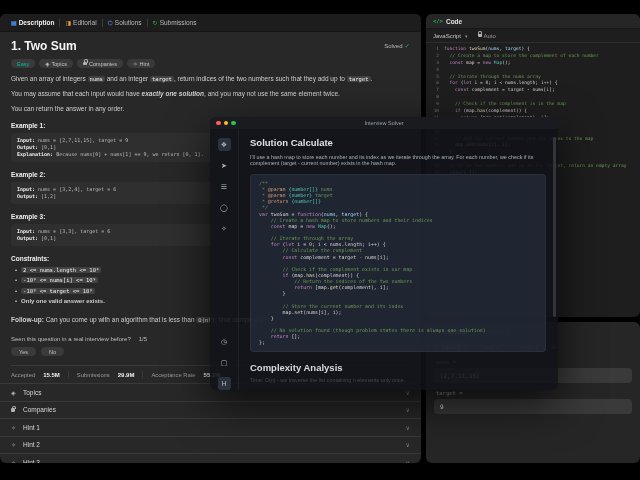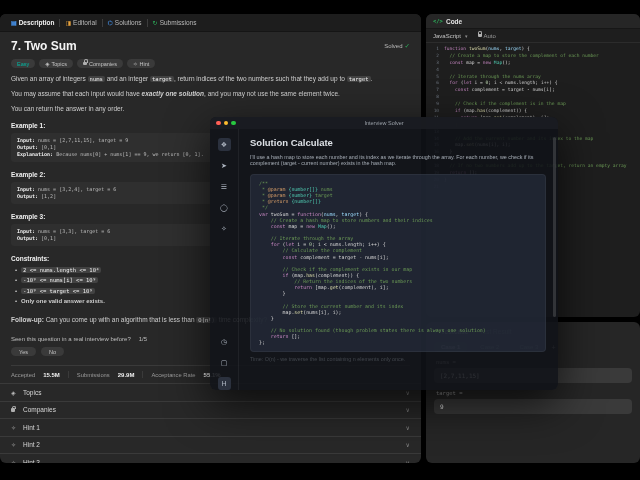--- a/index.html
+++ b/index.html
@@ -117,21 +117,21 @@
         <span>Solutions</span>
       </span>
       <span class="tabsep"></span>
       <span class="tab">
         <span class="tico" style="color: rgb(45, 181, 93);">↻</span>
         <span>Submissions</span>
       </span>
     </div>
   <div class="lp-content">
     <div class="title-row">
-      <div class="prob-title">7. Two Sum</div>
+      <div class="prob-title">1. Two Sum</div>
       <div class="solved">
         <span>Solved</span>
         <span class="chk">✓</span>
       </div>
     </div>
     <div class="badges">
         <span class="pill easy">
           <span>Easy</span>
         </span>
         <span class="pill">
@@ -389,16 +389,17 @@
       <div class="rail-ic">✧</div>
       <div class="rail-gap"></div>
       <div class="rail-ic">◷</div>
       <div class="rail-ic">▢</div>
       <div class="rail-ic tile">H</div>
     </div>
   <div class="ov-body">
     <div class="ov-h">Solution Calculate</div>
     <div class="ov-p">I'll use a hash map to store each number and its index as we iterate through the array. For each number, we check if its complement (target - current number) exists in the hash map.</div>
     <div class="ov-code" id="ov-code"><div class="cl"><span style="white-space: pre;"><span class="tk-c">/**</span></span></div><div class="cl"><span style="white-space: pre;"><span class="tk-c"> * </span><span class="tk-d">@param</span><span class="tk-c"> </span><span class="tk-t">{number[]}</span><span class="tk-c"> nums</span></span></div><div class="cl"><span style="white-space: pre;"><span class="tk-c"> * </span><span class="tk-d">@param</span><span class="tk-c"> </span><span class="tk-t">{number}</span><span class="tk-c"> target</span></span></div><div class="cl"><span style="white-space: pre;"><span class="tk-c"> * </span><span class="tk-d">@return</span><span class="tk-c"> </span><span class="tk-t">{number[]}</span></span></div><div class="cl"><span style="white-space: pre;"><span class="tk-c"> */</span></span></div><div class="cl"><span style="white-space: pre;"><span class="tk-k">var</span><span class="tk-p"> twoSum = </span><span class="tk-k">function</span><span class="tk-p">(</span><span class="tk-v">nums</span><span class="tk-p">, </span><span class="tk-v">target</span><span class="tk-p">) {</span></span></div><div class="cl"><span style="white-space: pre;"><span class="tk-c">    // Create a hash map to store numbers and their indices</span></span></div><div class="cl"><span style="white-space: pre;"><span class="tk-p">    </span><span class="tk-k">const</span><span class="tk-p"> map = </span><span class="tk-k">new</span><span class="tk-p"> </span><span class="tk-t">Map</span><span class="tk-p">();</span></span></div><div class="cl"><span style="white-space: pre;"></span></div><div class="cl"><span style="white-space: pre;"><span class="tk-c">    // Iterate through the array</span></span></div><div class="cl"><span style="white-space: pre;"><span class="tk-p">    </span><span class="tk-k">for</span><span class="tk-p"> (</span><span class="tk-k">let</span><span class="tk-p"> i = </span><span class="tk-n">0</span><span class="tk-p">; i &lt; nums.length; i++) {</span></span></div><div class="cl"><span style="white-space: pre;"><span class="tk-c">        // Calculate the complement</span></span></div><div class="cl"><span style="white-space: pre;"><span class="tk-p">        </span><span class="tk-k">const</span><span class="tk-p"> complement = target - nums[i];</span></span></div><div class="cl"><span style="white-space: pre;"></span></div><div class="cl"><span style="white-space: pre;"><span class="tk-c">        // Check if the complement exists in our map</span></span></div><div class="cl"><span style="white-space: pre;"><span class="tk-p">        </span><span class="tk-k">if</span><span class="tk-p"> (map.</span><span class="tk-f">has</span><span class="tk-p">(complement)) {</span></span></div><div class="cl"><span style="white-space: pre;"><span class="tk-c">            // Return the indices of the two numbers</span></span></div><div class="cl"><span style="white-space: pre;"><span class="tk-p">            </span><span class="tk-k">return</span><span class="tk-p"> [map.</span><span class="tk-f">get</span><span class="tk-p">(complement), i];</span></span></div><div class="cl"><span style="white-space: pre;"><span class="tk-p">        }</span></span></div><div class="cl"><span style="white-space: pre;"></span></div><div class="cl"><span style="white-space: pre;"><span class="tk-c">        // Store the current number and its index</span></span></div><div class="cl"><span style="white-space: pre;"><span class="tk-p">        map.</span><span class="tk-f">set</span><span class="tk-p">(nums[i], i);</span></span></div><div class="cl"><span style="white-space: pre;"><span class="tk-p">    }</span></span></div><div class="cl"><span style="white-space: pre;"></span></div><div class="cl"><span style="white-space: pre;"><span class="tk-c">    // No solution found (though problem states there is always one solution)</span></span></div><div class="cl"><span style="white-space: pre;"><span class="tk-p">    </span><span class="tk-k">return</span><span class="tk-p"> [];</span></span></div><div class="cl"><span style="white-space: pre;"><span class="tk-p">};</span></span></div></div>
+    <div class="ov-h2">Complexity Analysis</div>
     <div class="ov-faint">Time: O(n) - we traverse the list containing n elements only once.</div>
   </div>
   <div class="ov-scroll"></div>
 </div>
 
 </body></html>

